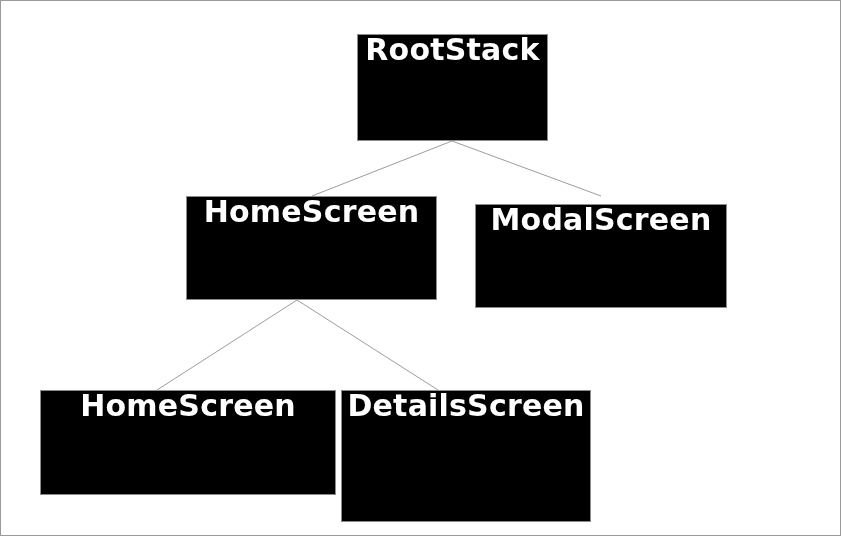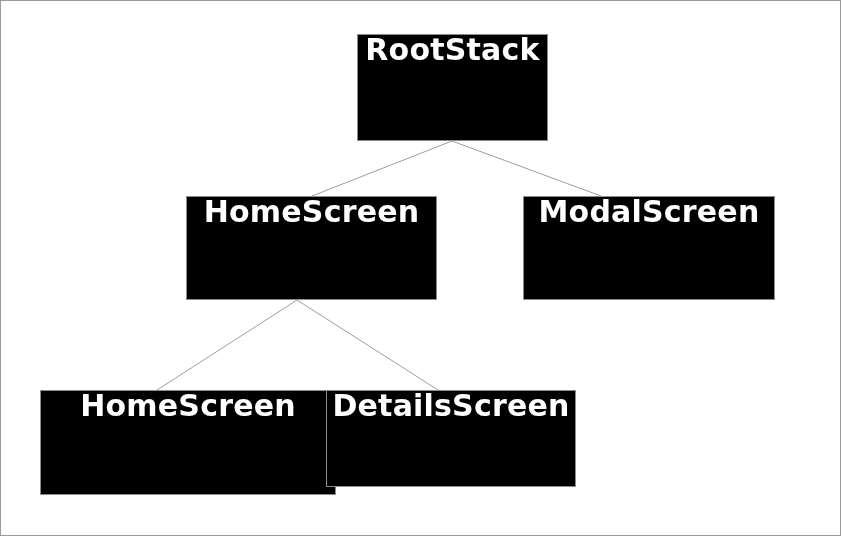--- a/index.html
+++ b/index.html
@@ -42,23 +42,23 @@
     font-weight: bold;
     font-size: 30px;
     line-height: 1;
     letter-spacing: 0.2px;
     white-space: nowrap;
     font-family: "DejaVu Sans", "Liberation Sans", sans-serif;
   }
   
   #node-rootstack    { left: 356px; top: 33px;  width: 191px; height: 107px; }
   #node-mainstack    { left: 185px; top: 195px; width: 251px; height: 104px; }
-  #node-modalscreen  { left: 474px; top: 195px; width: 252px; height: 104px; margin-left: 48px; }
+  #node-modalscreen  { left: 474px; top: 203px; width: 252px; height: 104px; }
   #node-homescreen   { left: 39px;  top: 389px; width: 296px; height: 105px; }
-  #node-detailsscreen{ left: 325px; top: 389px; width: 250px; height: 97px; }
+  #node-detailsscreen{ left: 340px; top: 389px; width: 250px; height: 132px; }
 </style>
 </head>
 <body>
 
 <div id="diagram-canvas">
 
   <svg id="edge-layer" viewBox="0 0 841 536" width="841" height="536" xmlns="http://www.w3.org/2000/svg">
     <line x1="451" y1="140" x2="311" y2="195" stroke="#9d9d9d" stroke-width="1"></line>
     <line x1="451" y1="140" x2="600" y2="195" stroke="#9d9d9d" stroke-width="1"></line>
     <line x1="296" y1="299" x2="156" y2="389" stroke="#9d9d9d" stroke-width="1"></line>

